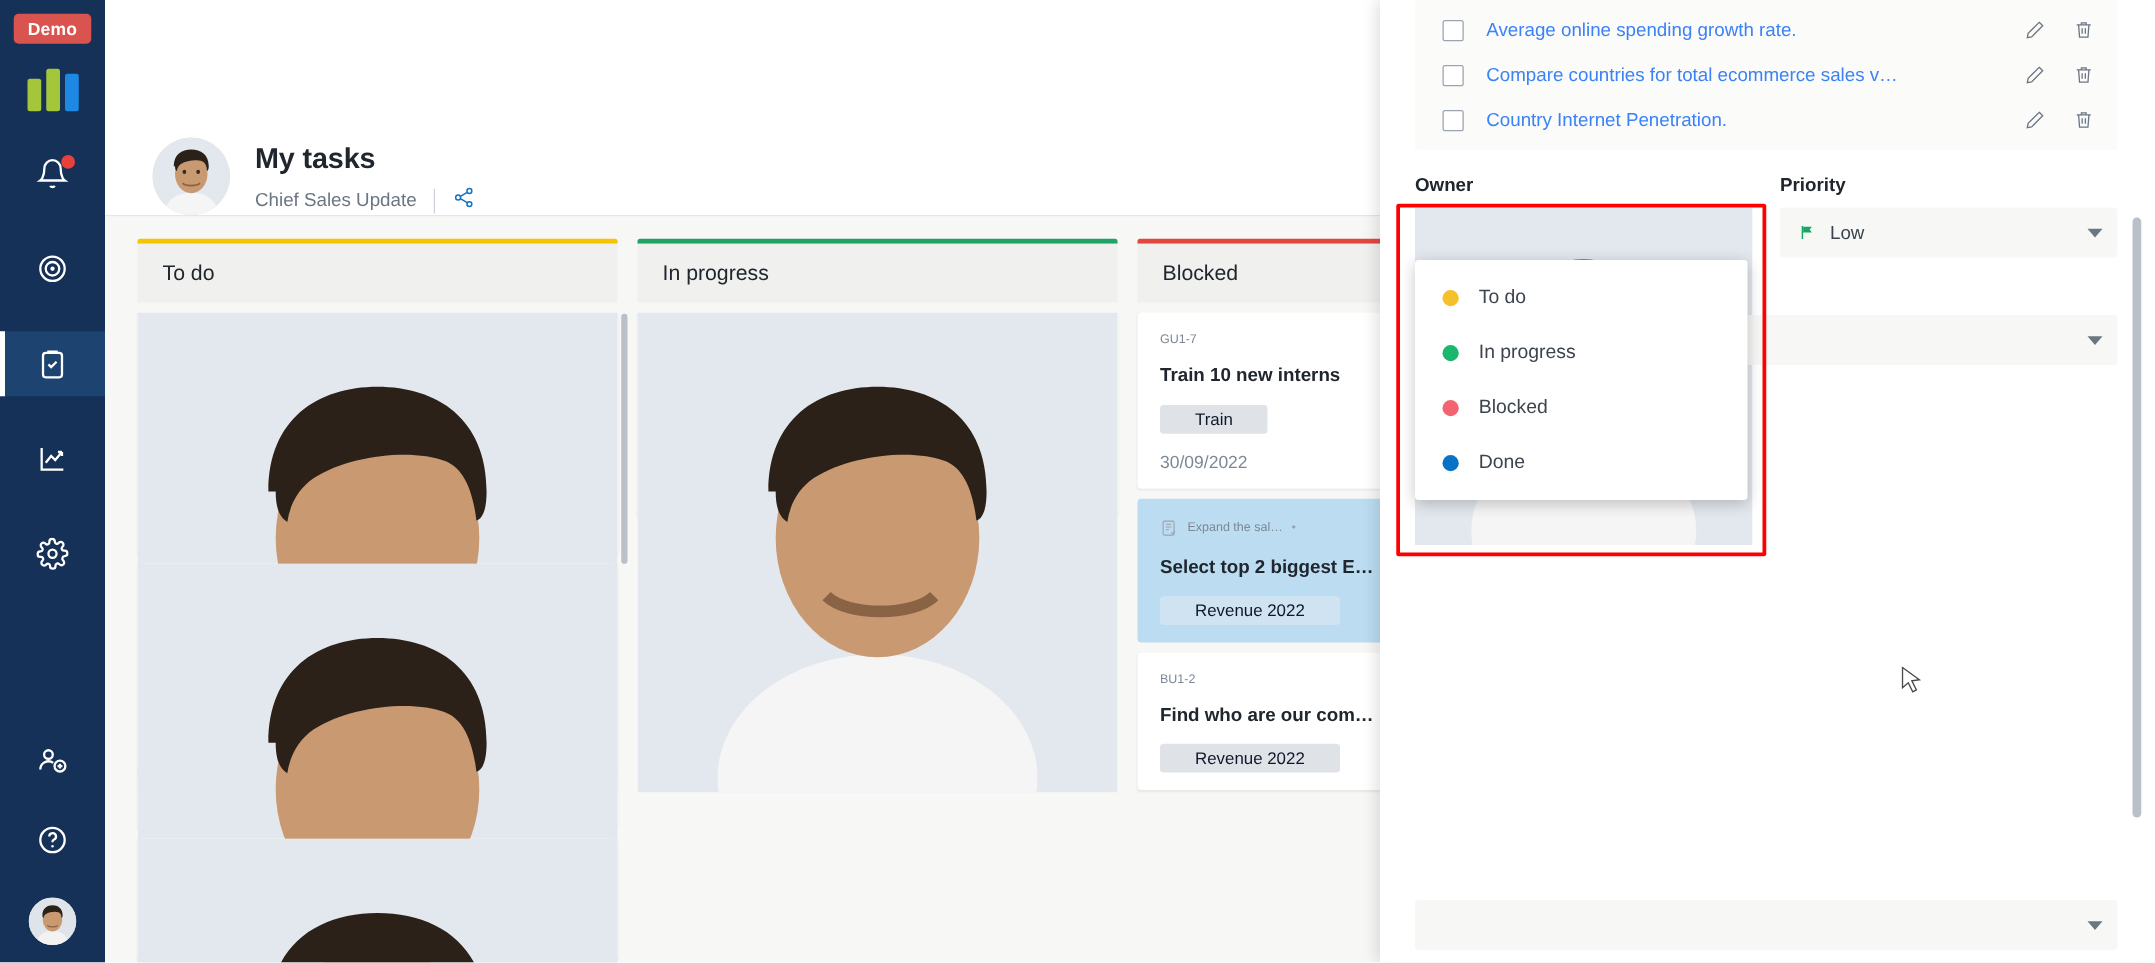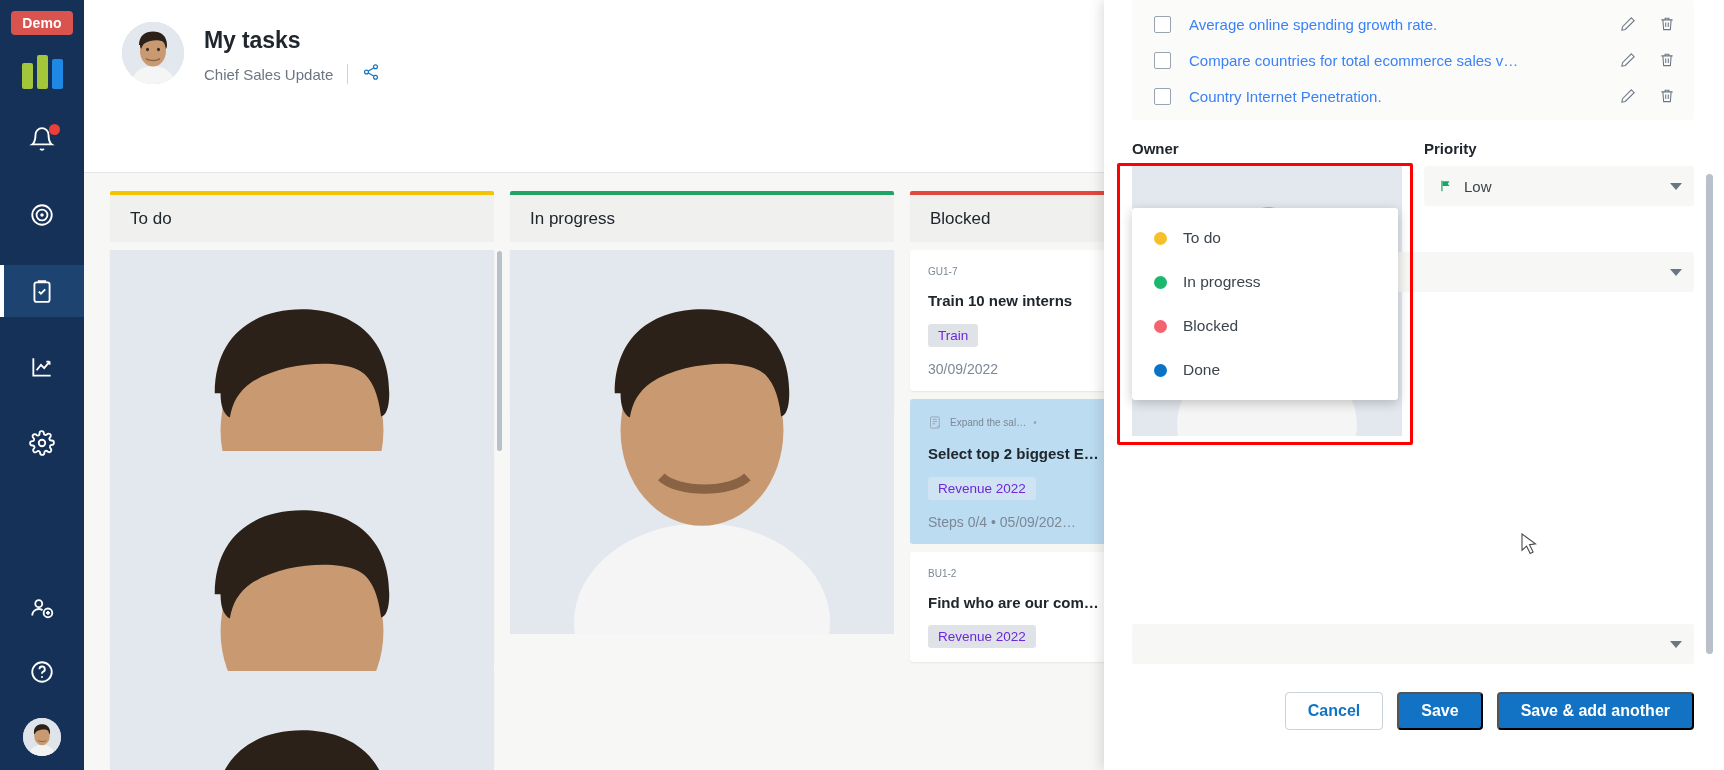--- a/index.html
+++ b/index.html
@@ -46,21 +46,21 @@
   .nav-bottom .nav-ico { margin-top: 20px; height: 44px; }
   .nav-avatar {
     width: 38px; height: 38px; border-radius: 50%; margin-top: 24px;
     background: #cfd6de; overflow: hidden; position: relative;
   }
 
   
   .main { flex: 1; height: 770px; background: #f7f7f6; position: relative; overflow: hidden; }
   .topbar {
     height: 173px; background: #fff; border-bottom: 1px solid #e6e6e6;
-    display: flex; align-items: flex-start; padding: 22px 0 0 38px;
+    display: flex; align-items: flex-end; padding: 22px 0 0 38px;
   }
   .avatar-lg {
     width: 62px; height: 62px; border-radius: 50%; background: #d7dce2;
     overflow: hidden; position: relative; flex: 0 0 62px;
   }
   .who { margin-left: 20px; padding-top: 5px; }
   .who h1 { font-size: 23px; color: #20262d; font-weight: bold; letter-spacing: -.1px; }
   .who .sub { margin-top: 9px; display: flex; align-items: center; gap: 14px; }
   .who .role { font-size: 15px; color: #6b7683; }
   .vr { width: 1px; height: 20px; background: #ccd2d8; }
@@ -80,22 +80,22 @@
     box-shadow: 0 1px 2px rgba(0,0,0,.07); position: relative;
   }
   .card.sel { background: #bcdcf2; box-shadow: none; }
   .card-top { display: flex; align-items: flex-start; justify-content: space-between; }
   .card-key { font-size: 10px; color: #7c8895; display: flex; align-items: center; gap: 7px; }
   .card-key .doc-ico svg { width: 15px; height: 15px; stroke: #9aa4b0; fill: none; stroke-width: 1.4; display:block;}
   .card-key .sep { color: #9aa4b0; }
   .card-avatar { width: 33px; height: 33px; border-radius: 50%; background: #d7dce2; overflow: hidden; flex: 0 0 33px; }
   .card-title { margin-top: 14px; font-size: 15px; line-height: 1.32; color: #20262d; font-weight: bold; }
   .chip {
-    display: inline-block; margin-top: 13px; background: #dfe3e8; color: #6d28d9;
-    font-size: 13.5px; padding: 4px 10px; border-radius: 3px;
+    display: inline-block; margin-top: 13px; background: #dfe3e8; color: #0f172a;
+    font-size: 13.5px; padding: 4px 28px; border-radius: 3px;
   }
   .card.sel .chip { background: #cfe3f3; }
   .card-foot { margin-top: 14px; display: flex; align-items: center; justify-content: space-between; }
   .card-meta { font-size: 14px; color: #7c8895; }
   .card-actions { display: flex; align-items: center; gap: 14px; }
   .flag-circle {
     width: 26px; height: 26px; border-radius: 50%; border: 1px solid #e3e6e9;
     display: flex; align-items: center; justify-content: center;
   }
   .flag-circle svg { width: 13px; height: 13px; fill: #16a765; }
@@ -510,23 +510,20 @@
                       <path d="M7.5 7h7M7.5 10.5h7M7.5 14h4"></path>
                       <path d="M14.5 17.5l1.6 1.6 3.2-3.2"></path>
                     </svg>
                 </span>
                 <span>Expand the sal…</span>
                 <span class="sep">•</span>
               </span>
             </div>
             <div class="card-title">Select top 2 biggest E… markets in the world.</div>
             <span class="chip">Revenue 2022</span>
-            <div class="card-foot">
-              <span class="card-meta">Steps 0/4 • 05/09/202…</span>
-            </div>
           </div>
 
           <div class="card">
             <div class="card-top">
               <span class="card-key">BU1-2</span>
             </div>
             <div class="card-title">Find who are our com… market.</div>
             <span class="chip">Revenue 2022</span>
           </div>
 
@@ -665,25 +662,20 @@
 
       <div class="status-hl" style="left:13px; top:163px; width:296px; height:282px;"></div>
 
       <div class="last-ctrl">
         <span class="caret"></span>
       </div>
 
       <div class="panel-scroll"></div>
     </div>
 
-    <div class="panel-foot">
-      <button class="btn btn-ghost">Cancel</button>
-      <button class="btn btn-primary">Save</button>
-      <button class="btn btn-primary">Save &amp; add another</button>
-    </div>
   </div>
 
   <div class="cursor" style="left:1521px; top:533px;">
     <svg viewBox="0 0 17 23">
         <path d="M1 1l13.5 9.8-6 .9 3.6 7.2-2.9 1.5-3.6-7.2-4.6 4z" fill="#fff" stroke="#4a4a4a" stroke-width="1.1"></path>
       </svg>
   </div>
 
 </div>
 

